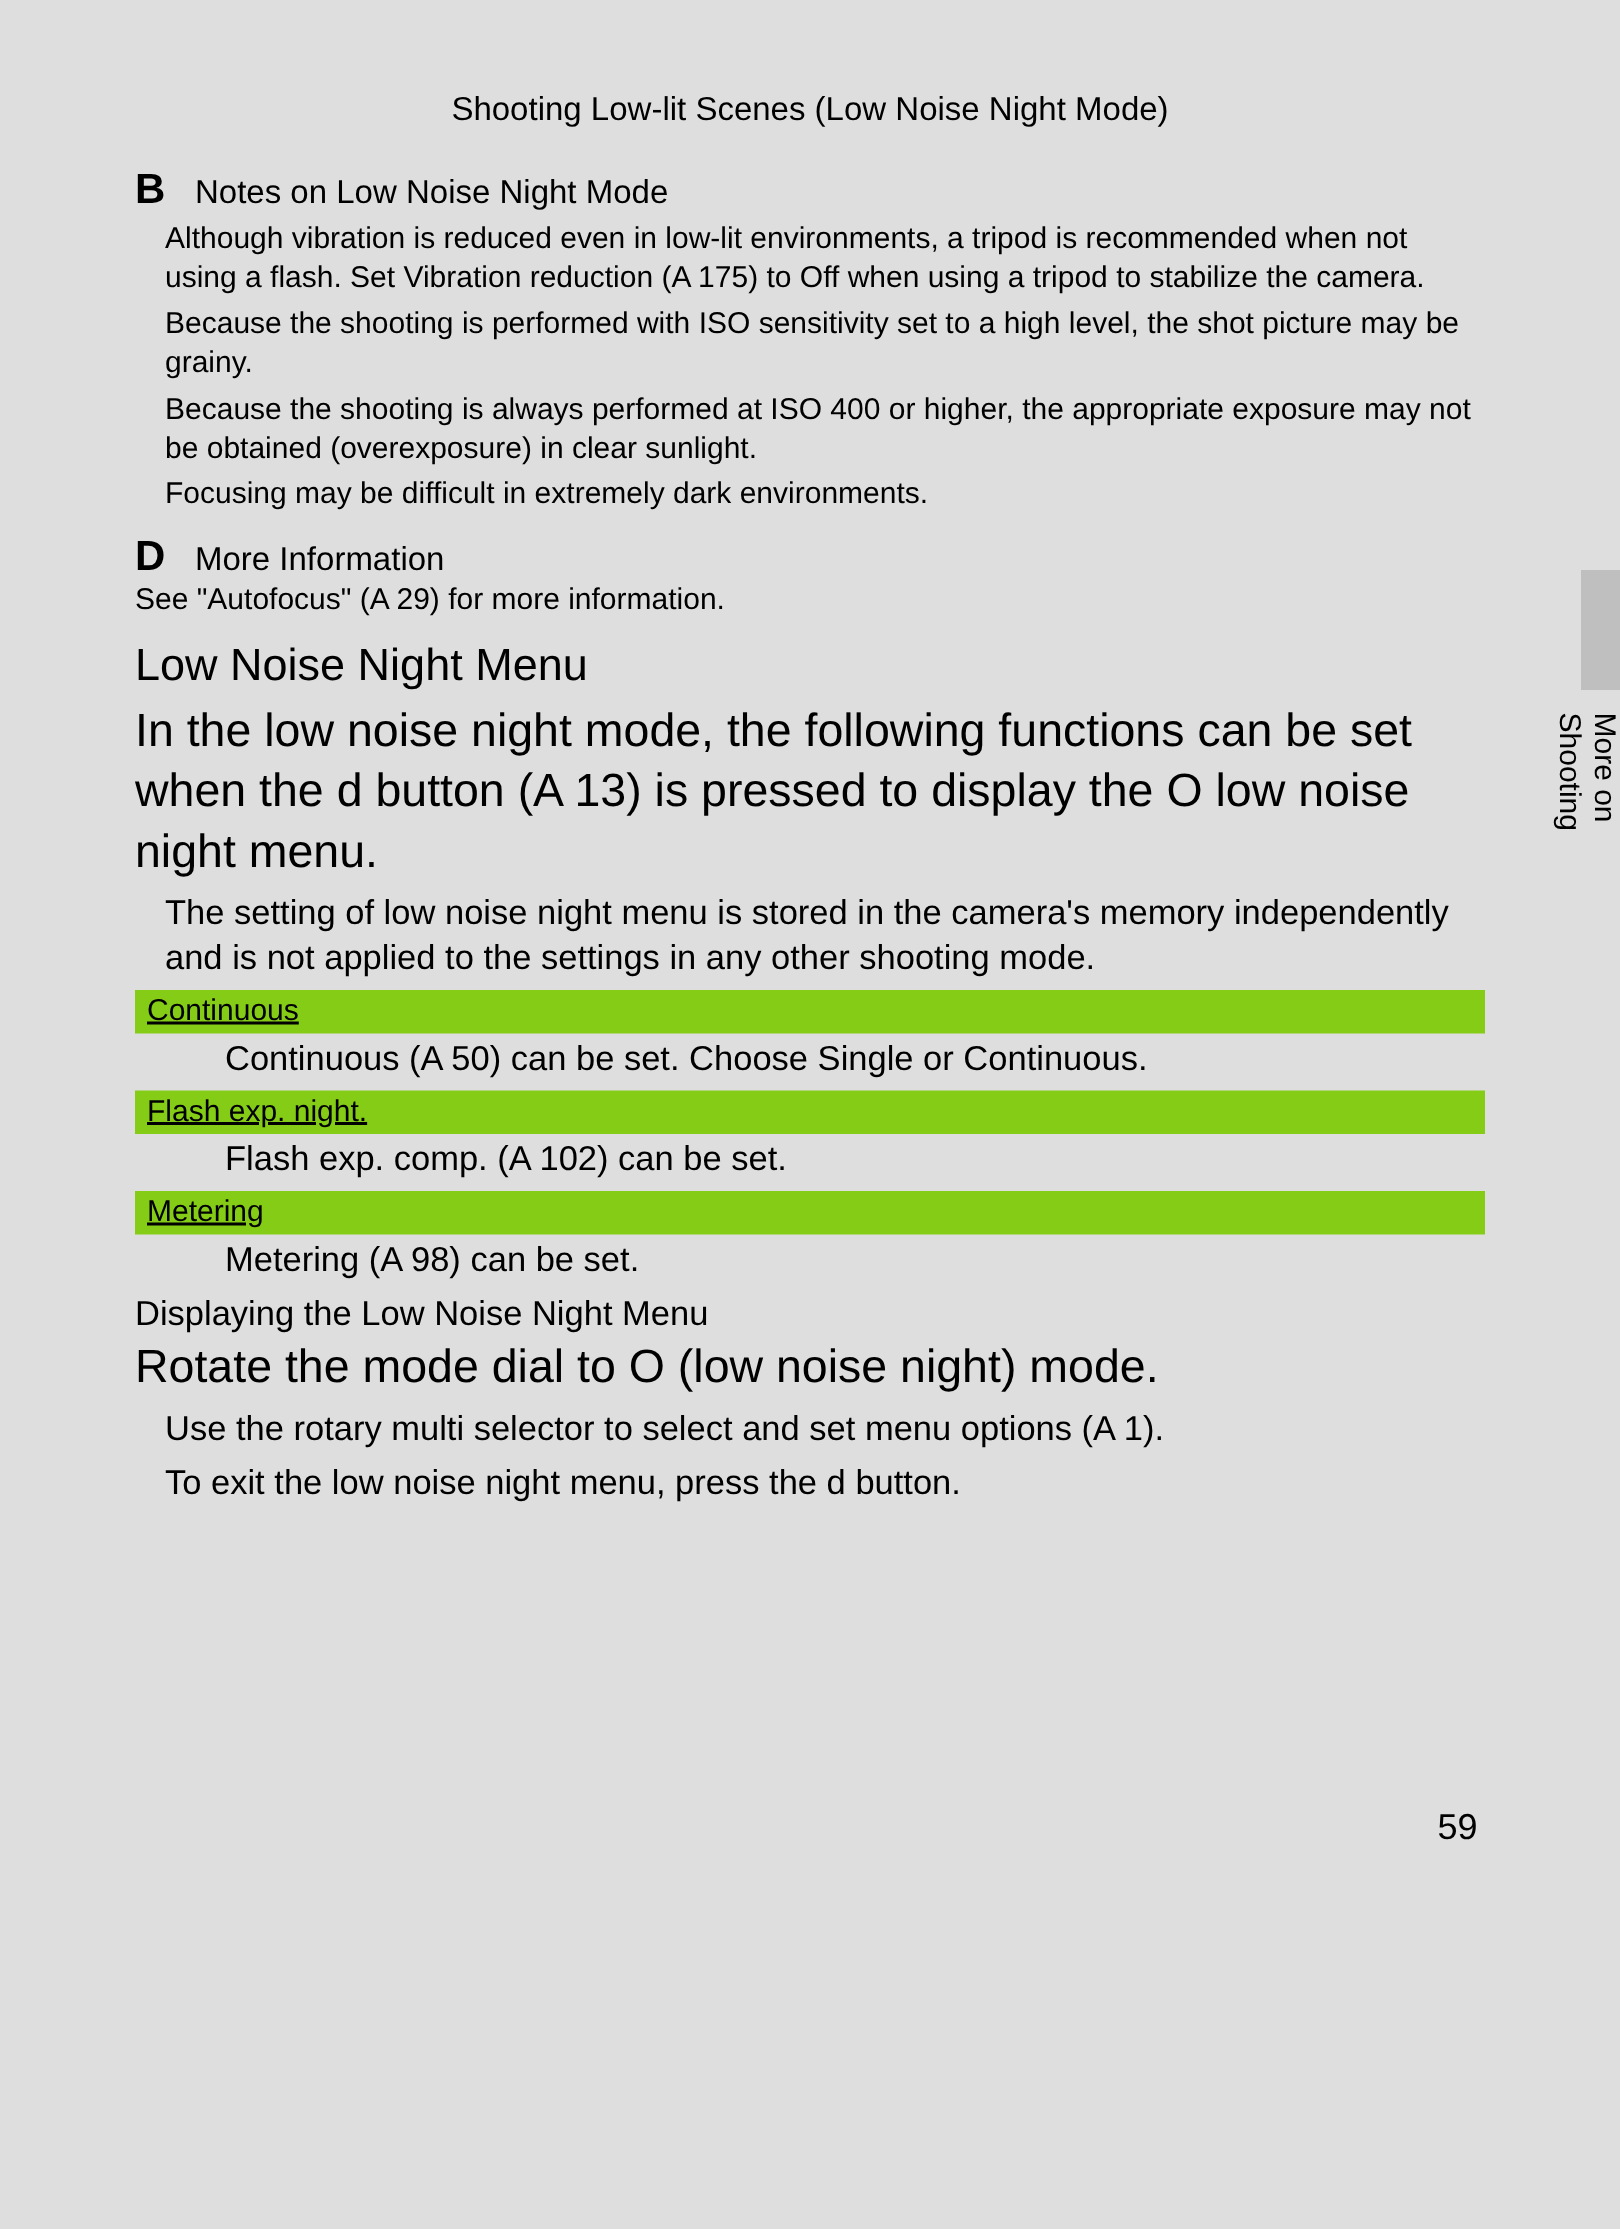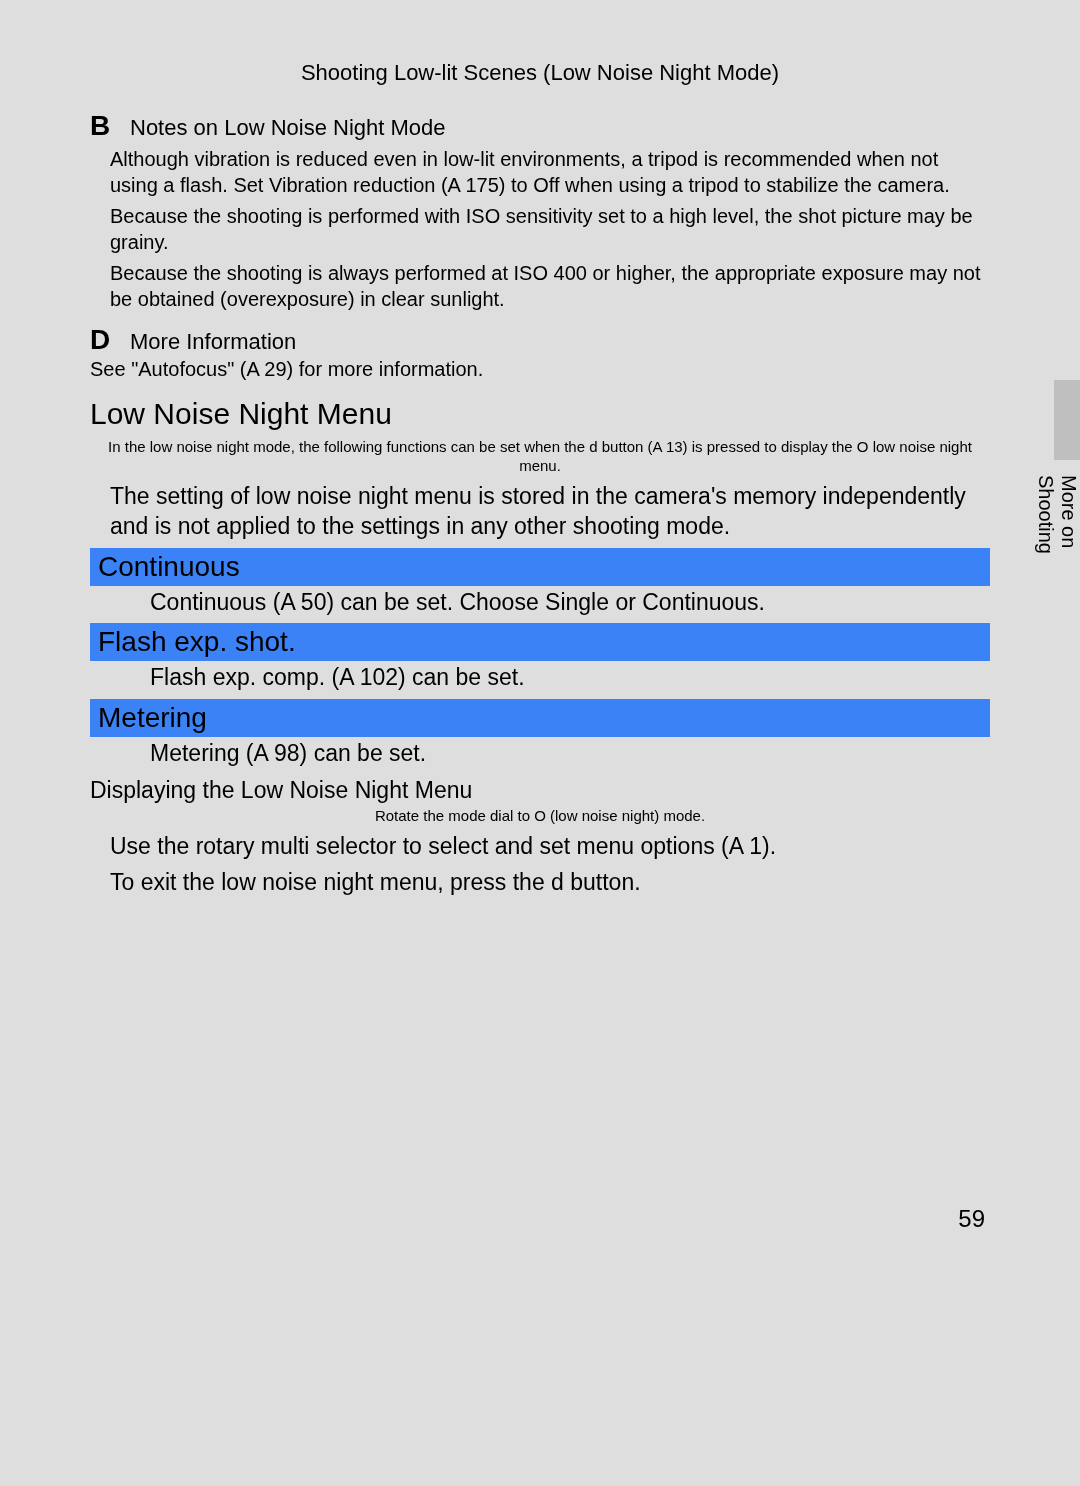--- a/index.html
+++ b/index.html
@@ -46,35 +46,35 @@
   .bullet-list {
     margin: 4px 0 4px 20px;
     font-size: 20px;
     line-height: 1.32;
   }
   .main-heading {
     font-size: 30px;
     margin: 14px 0 6px 0;
   }
   .para {
-    font-size: 15px;
+    font-size: 31px;
     line-height: 1.30;
     margin: 2px 0 6px 0;
-    text-align: center;
   }
   .para-indent {
     font-size: 23px;
     line-height: 1.30;
     margin: 2px 0 6px 20px;
   }
   .item-bar {
-    background: #3b82f6;
-    font-size: 28px;
+    background: #84cc16;
+    font-size: 20px;
     padding: 3px 6px 3px 8px;
     margin: 6px 0 2px 0;
+    text-decoration: underline;
   }
   .item-desc {
     font-size: 23px;
     margin: 2px 0 6px 60px;
     line-height: 1.30;
   }
   .subheading {
     font-size: 23px;
     margin-top: 8px;
   }
@@ -117,35 +117,36 @@
 
   <div class="header-title">Shooting Low-lit Scenes (Low Noise Night Mode)</div>
 
   <div class="section-icon-row">
     <div class="section-icon">B</div>
     <div class="section-heading">Notes on Low Noise Night Mode</div>
   </div>
   <div class="bullet-list">Although vibration is reduced even in low-lit environments, a tripod is recommended when not using a flash. Set Vibration reduction (A 175) to Off when using a tripod to stabilize the camera.</div>
   <div class="bullet-list">Because the shooting is performed with ISO sensitivity set to a high level, the shot picture may be grainy.</div>
   <div class="bullet-list">Because the shooting is always performed at ISO 400 or higher, the appropriate exposure may not be obtained (overexposure) in clear sunlight.</div>
+  <div class="bullet-list">Focusing may be difficult in extremely dark environments.</div>
 
   <div class="section-icon-row">
     <div class="section-icon">D</div>
     <div class="section-heading">More Information</div>
   </div>
   <div class="body-text" style="margin-left:0;">See "Autofocus" (A 29) for more information.</div>
 
   <div class="main-heading">Low Noise Night Menu</div>
   <div class="para">In the low noise night mode, the following functions can be set when the d button (A 13) is pressed to display the O low noise night menu.</div>
   <div class="para-indent">The setting of low noise night menu is stored in the camera's memory independently and is not applied to the settings in any other shooting mode.</div>
 
   <div class="item-bar">Continuous</div>
   <div class="item-desc">Continuous (A 50) can be set. Choose Single or Continuous.</div>
 
-  <div class="item-bar">Flash exp. shot.</div>
+  <div class="item-bar">Flash exp. night.</div>
   <div class="item-desc">Flash exp. comp. (A 102) can be set.</div>
 
   <div class="item-bar">Metering</div>
   <div class="item-desc">Metering (A 98) can be set.</div>
 
   <div class="subheading">Displaying the Low Noise Night Menu</div>
   <div class="para">Rotate the mode dial to O (low noise night) mode.</div>
   <div class="para-indent">Use the rotary multi selector to select and set menu options (A 1).</div>
   <div class="para-indent">To exit the low noise night menu, press the d button.</div>
 

